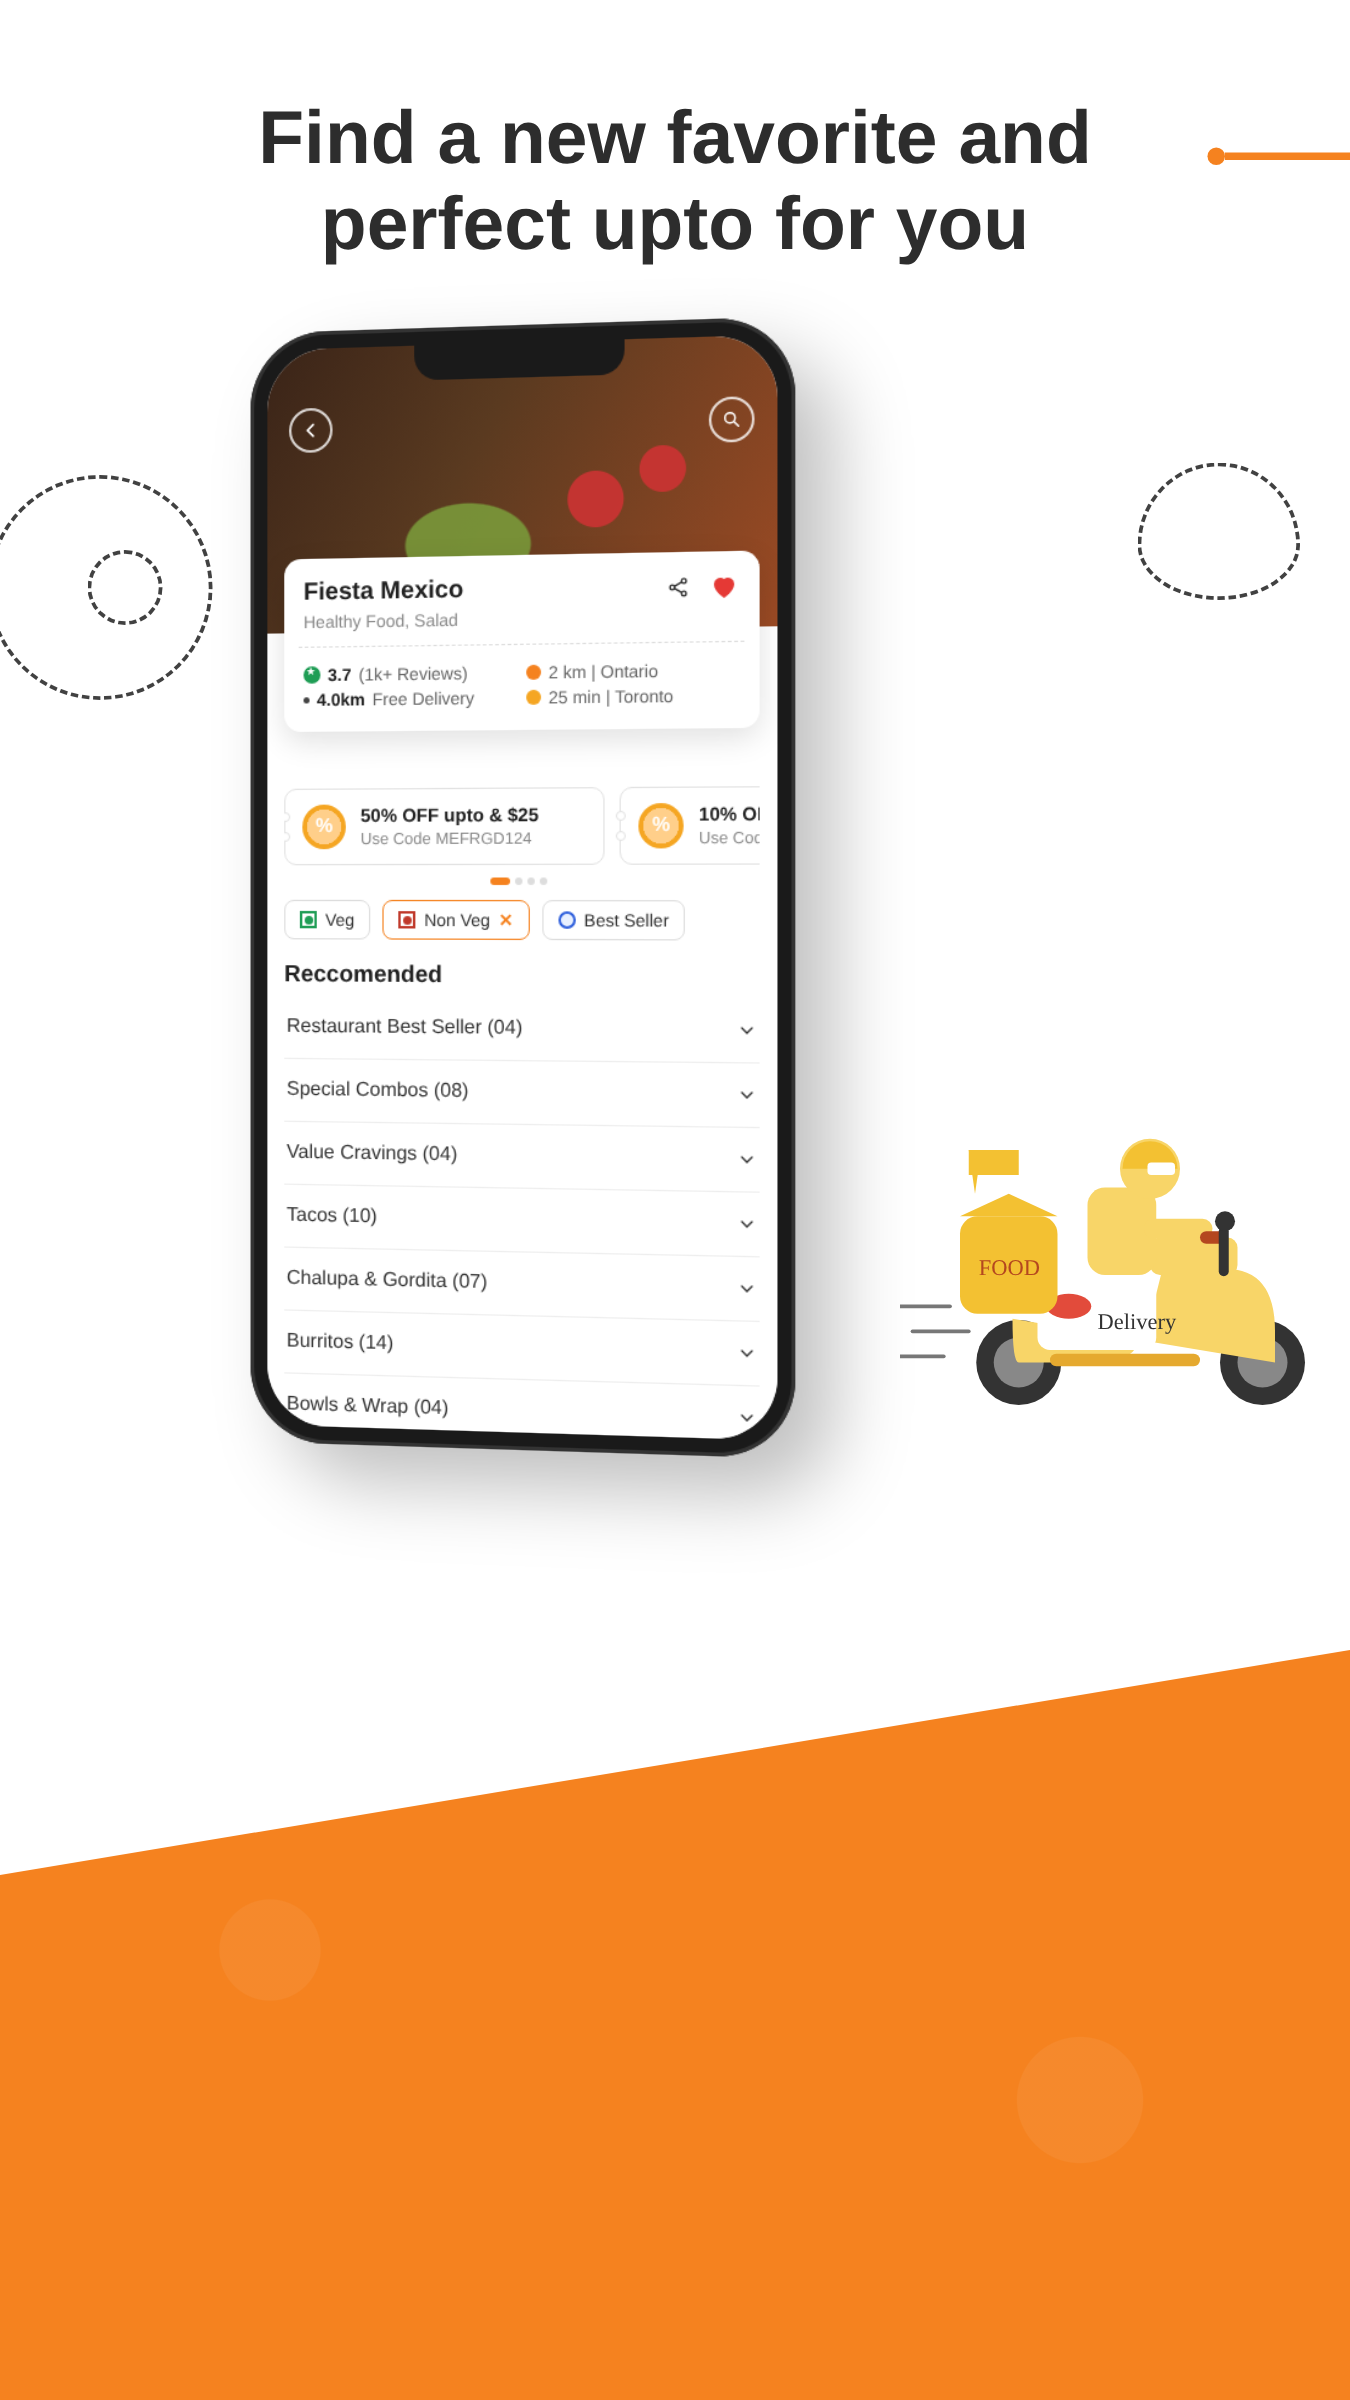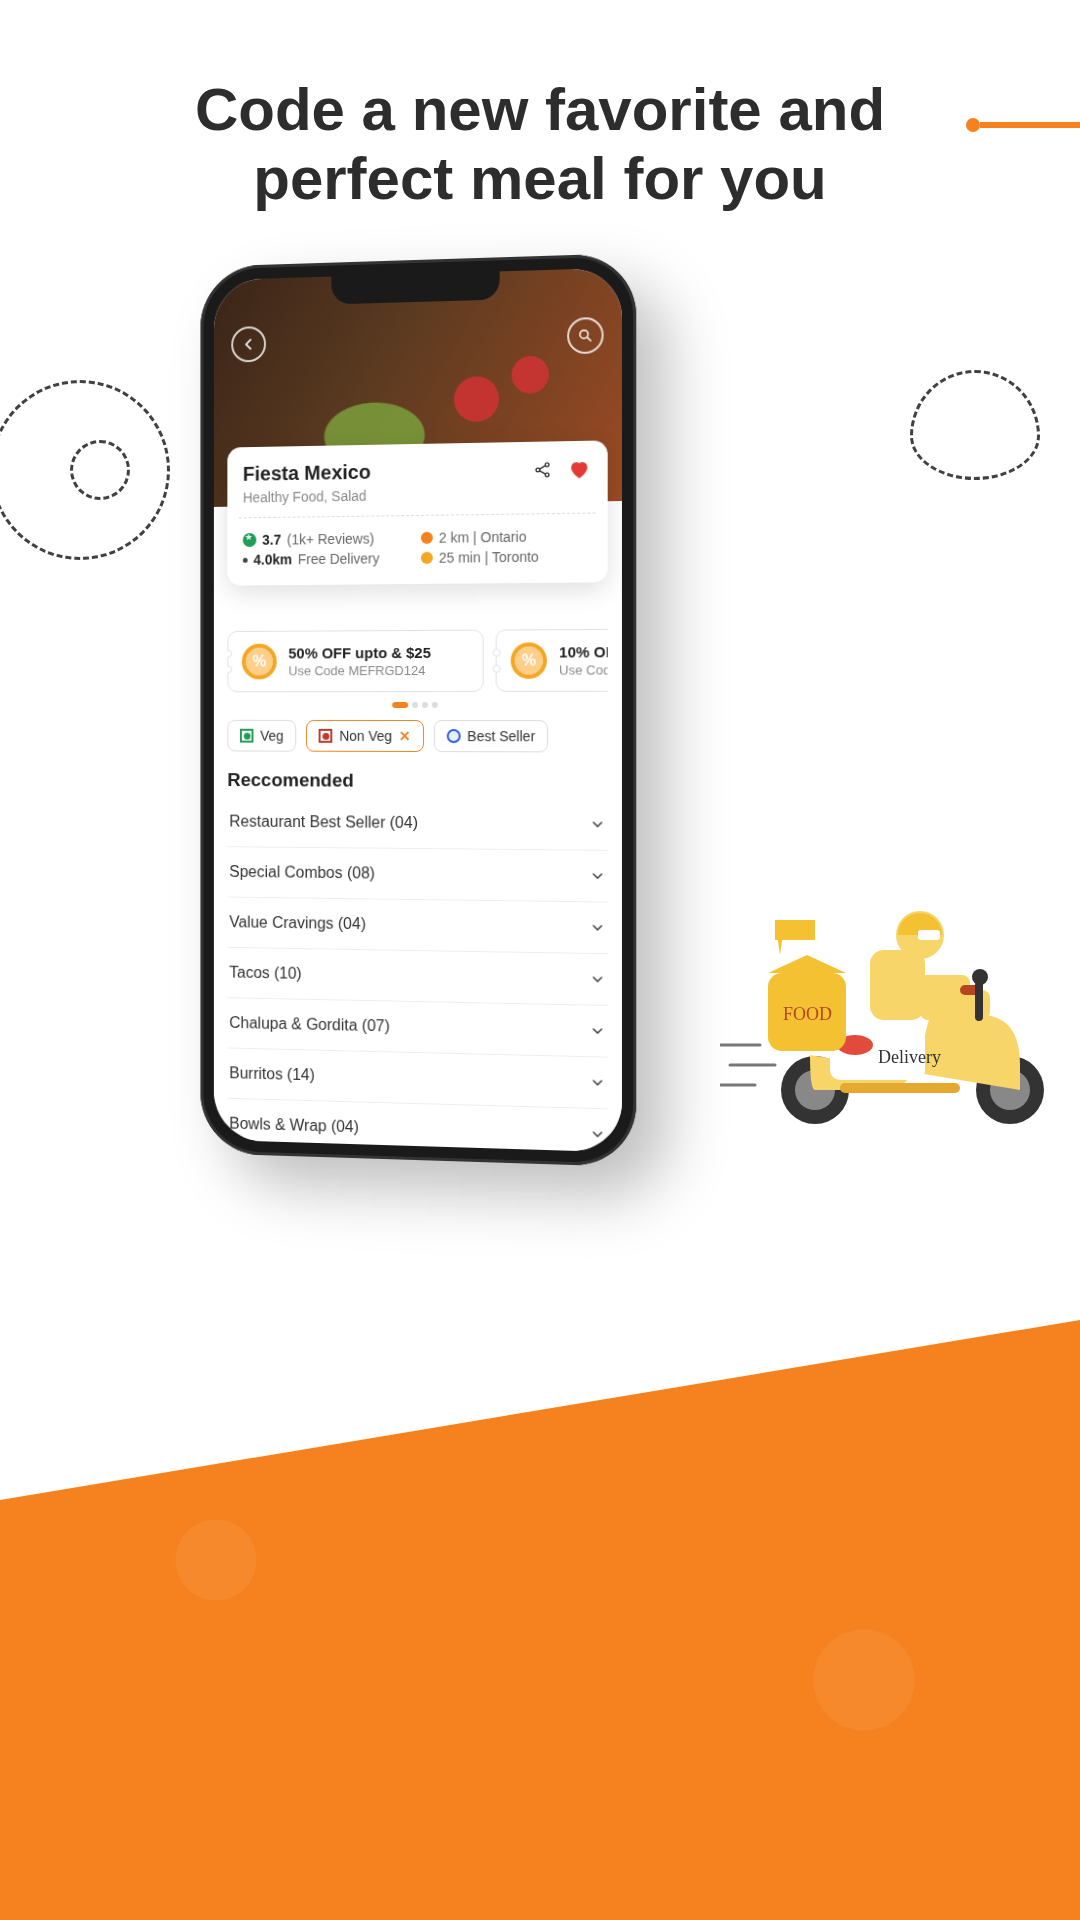--- a/index.html
+++ b/index.html
@@ -202,21 +202,21 @@
   
   .rider{
     position:absolute; right:20px; top:895px; width:340px; height:240px;
   }
 
   svg { display:block; }
 </style>
 </head>
 <body>
 
-<div class="hero-title">Code a new favorite and perfect meal for you</div>
+<div class="hero-title">Find a new favorite and perfect upto for you</div>
 <div class="accent-line">
     <div class="accent-dot"></div>
   </div>
 
 <div class="dashed-circle dc1"></div>
 <div class="dashed-circle dc2"></div>
 <div class="dashed-circle dc3"></div>
 
 <div class="orange-band"></div>
 

